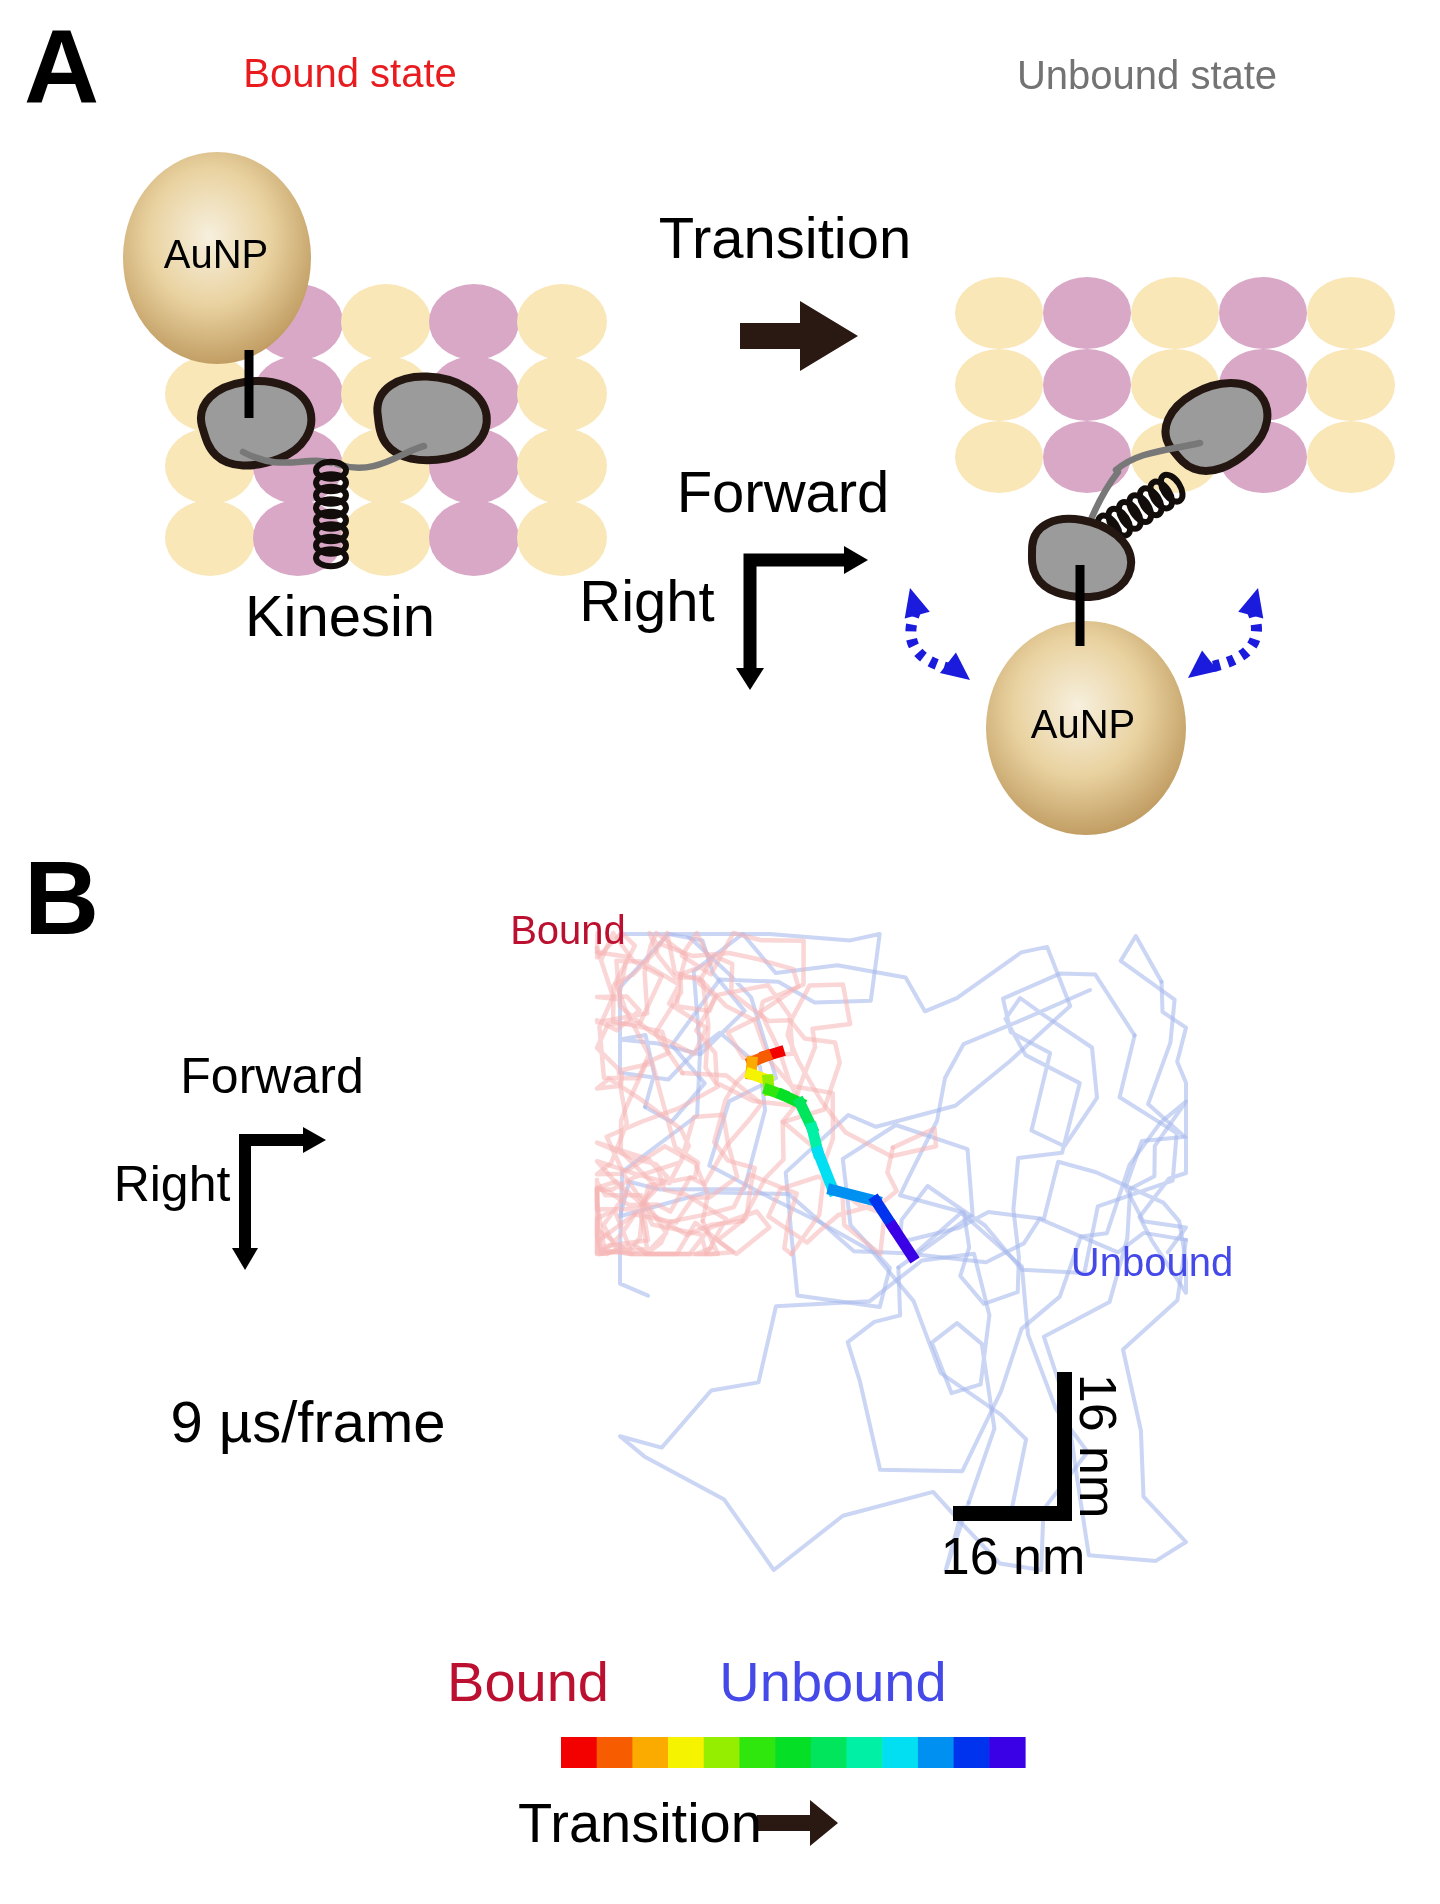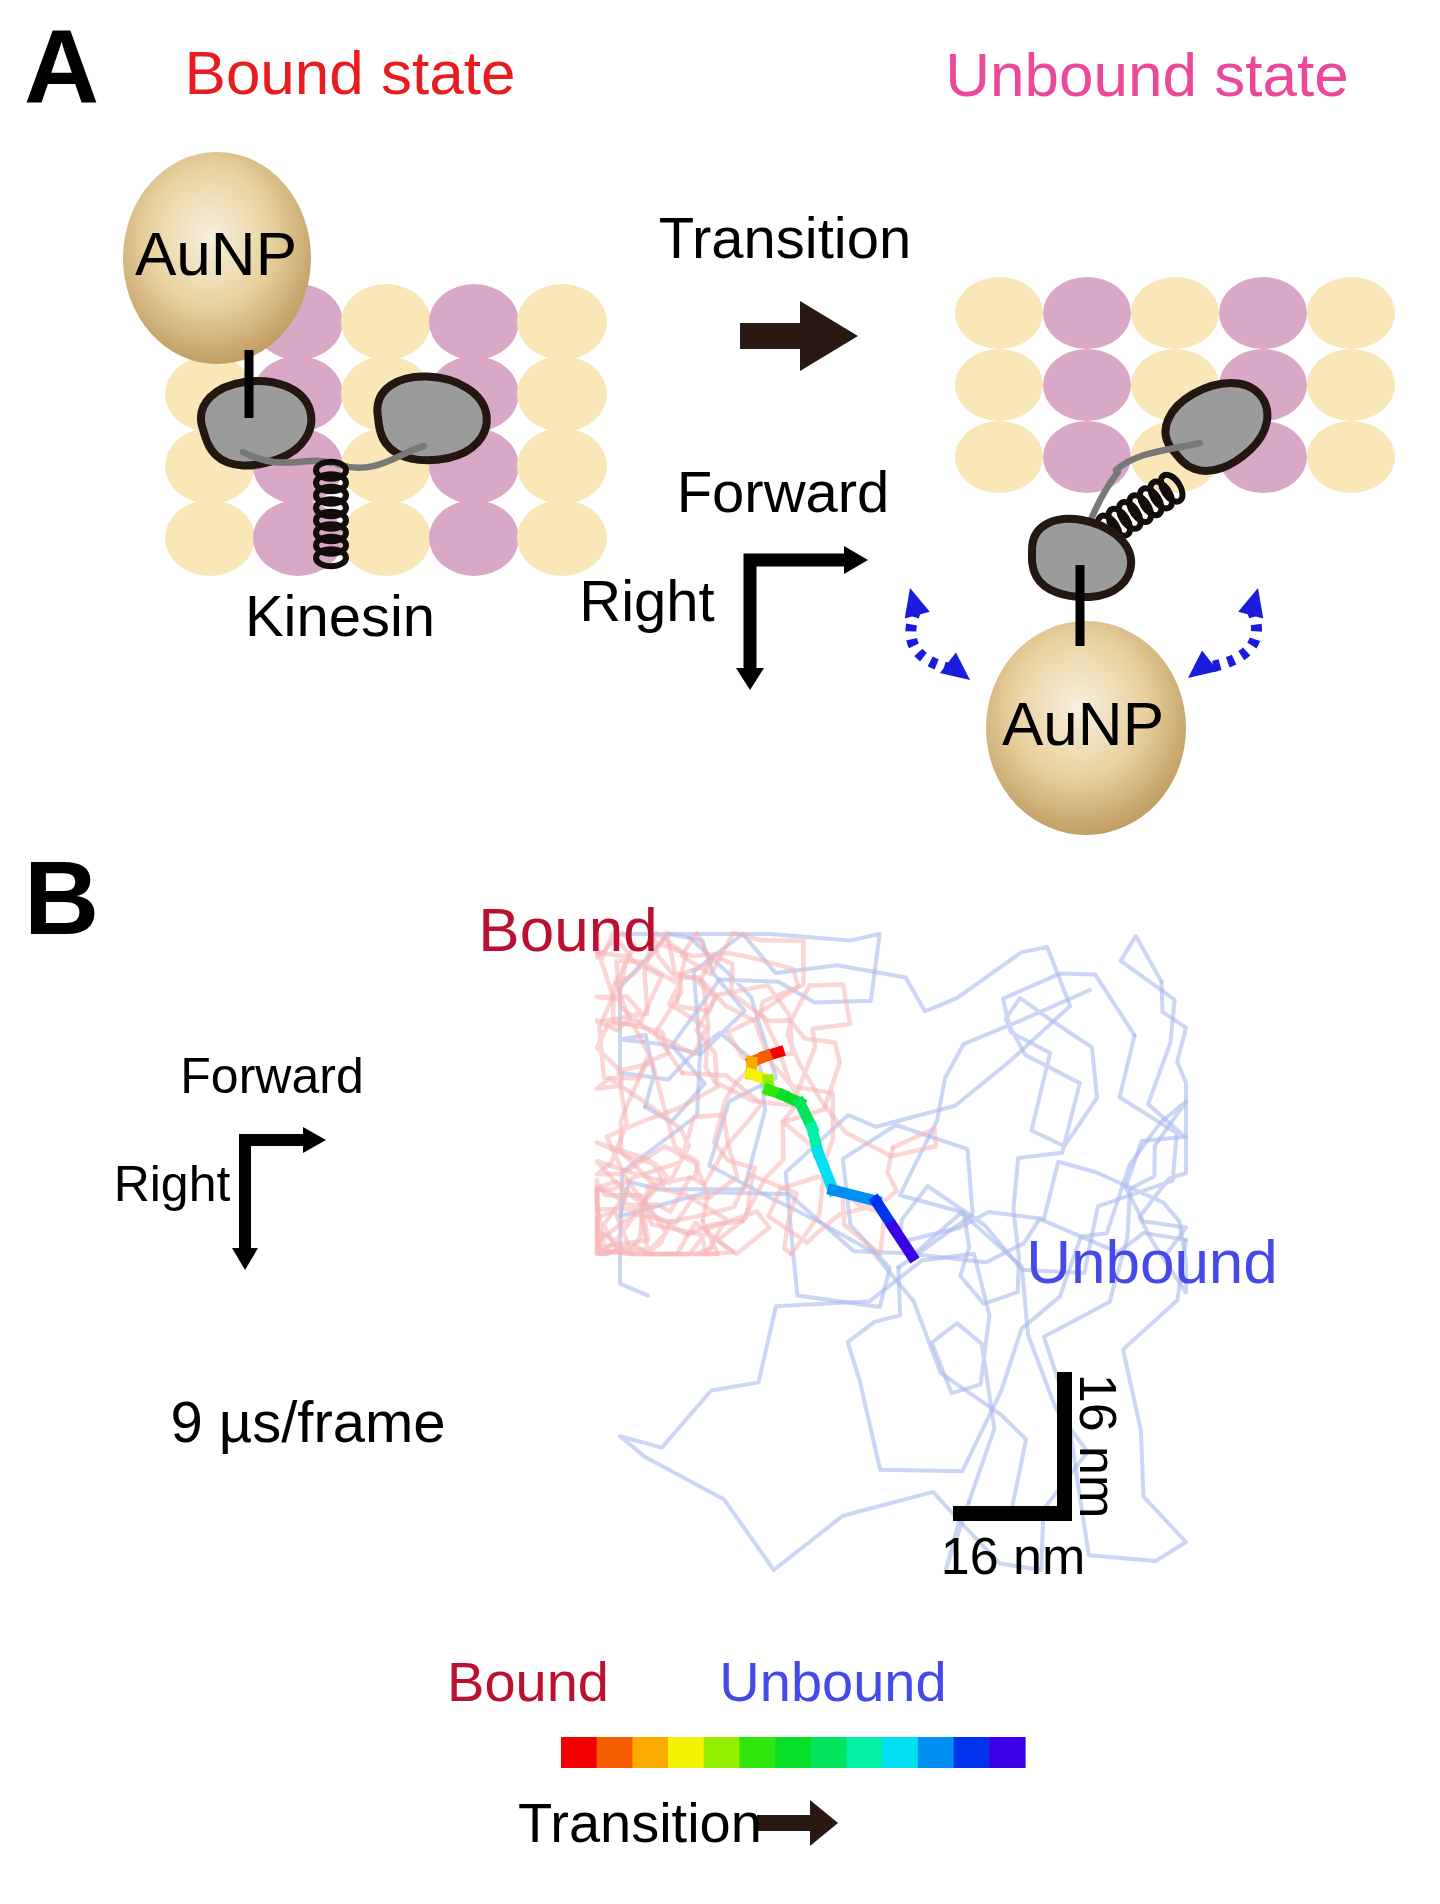--- a/index.html
+++ b/index.html
@@ -2,21 +2,21 @@
 <html><head>
 <meta charset="utf-8">
 <style>
   html,body{margin:0;padding:0;background:#fff;}
   .page{position:relative;width:1440px;height:1904px;background:#ffffff;overflow:hidden;
         font-family:"Liberation Sans",sans-serif;color:#000;}
   #art{position:absolute;left:0;top:0;width:1440px;height:1904px;}
   .lbl{position:absolute;transform:translate(-50%,-50%);white-space:nowrap;line-height:1;}
   .lbl.rot90{transform:translate(-50%,-50%) rotate(90deg);}
   .panel-letter{position:absolute;font-weight:bold;font-size:104px;line-height:1;white-space:nowrap;}
-  .t62{font-size:62px;} .t58{font-size:58px;} .t56{font-size:56px;}
+  .t62{font-size:40px;} .t58{font-size:58px;} .t56{font-size:56px;}
   .t52{font-size:52px;} .t50{font-size:50px;}
 </style>
 </head>
 <body>
 
 <div class="page">
 
   <svg id="art" viewBox="0 0 1440 1904" xmlns="http://www.w3.org/2000/svg">
       <defs>
         <radialGradient id="gold" cx="0.46" cy="0.4" r="0.72">
@@ -167,21 +167,21 @@
         <rect x="882.2307692307693" y="1737" width="36.292307692307695" height="31" fill="#02dff3"></rect>
         <rect x="917.9230769230769" y="1737" width="36.292307692307695" height="31" fill="#0090f2"></rect>
         <rect x="953.6153846153846" y="1737" width="36.292307692307695" height="31" fill="#0033ee"></rect>
         <rect x="989.3076923076924" y="1737" width="36.292307692307695" height="31" fill="#3a00e6"></rect>
       </g>
       <path d="M 757,1815 L 810,1815 L 810,1800 L 838,1823 L 810,1846 L 810,1831 L 757,1831 Z" fill="#2a1812"></path>
     </svg>
 
   <div class="panel-letter" style="left:24px;top:14px">A</div>
   <div class="lbl t62" style="left: 350px; top: 73px; color: rgb(232, 27, 31);">Bound state</div>
-  <div class="lbl t62" style="left: 1147px; top: 75px; color: #ec4899;">Unbound state</div>
+  <div class="lbl t62" style="left: 1147px; top: 75px; color: #737373;">Unbound state</div>
   <div class="lbl t62" style="left:216px;top:254px">AuNP</div>
   <div class="lbl t62" style="left:1083px;top:724px">AuNP</div>
   <div class="lbl t58" style="left:785px;top:238px">Transition</div>
   <div class="lbl t58" style="left:783px;top:492px">Forward</div>
   <div class="lbl t58" style="left:647px;top:601px">Right</div>
   <div class="lbl t58" style="left:340px;top:616px">Kinesin</div>
 
   <div class="panel-letter" style="left:24px;top:846px">B</div>
   <div class="lbl t62" style="left: 568px; top: 930px; color: rgb(187, 16, 48);">Bound</div>
   <div class="lbl t62" style="left: 1152px; top: 1262px; color: rgb(69, 73, 232);">Unbound</div>

